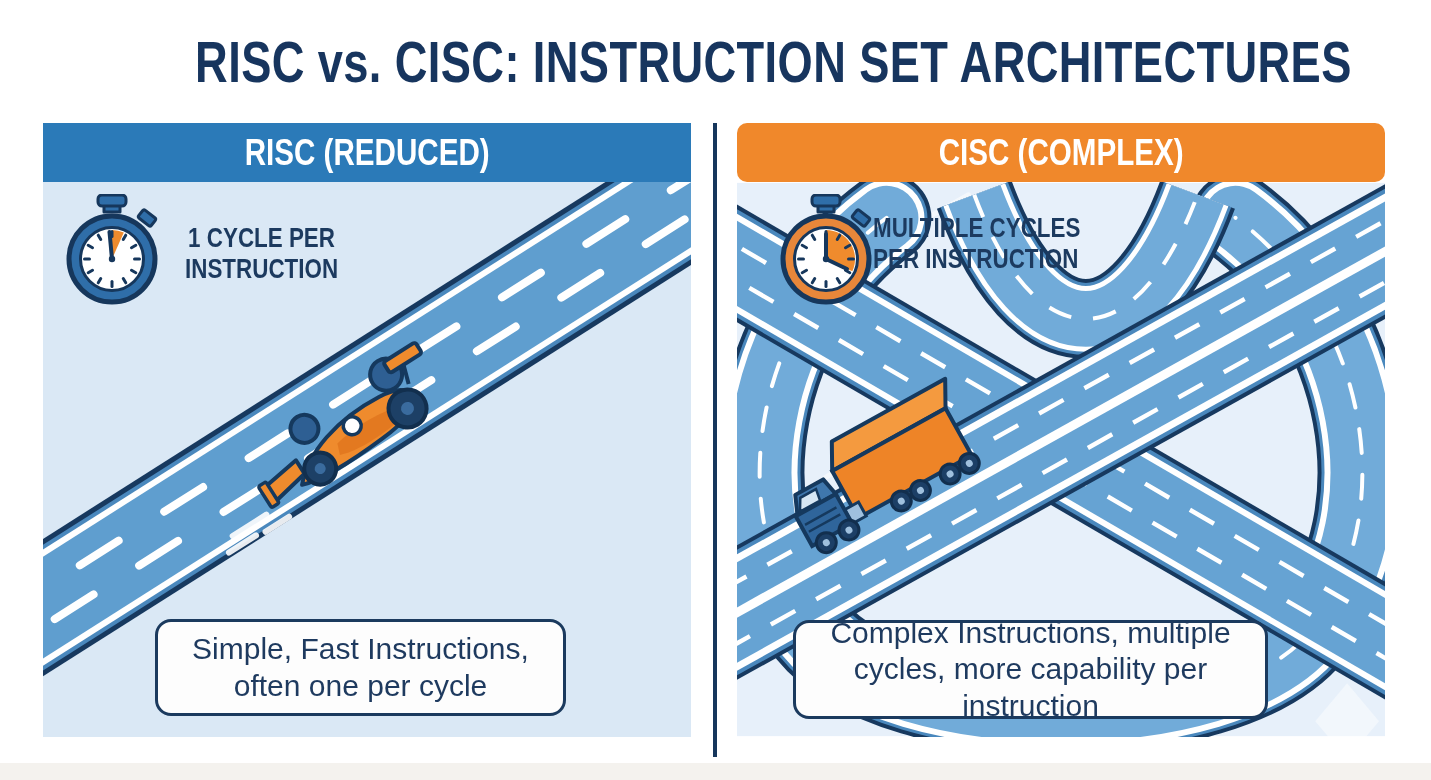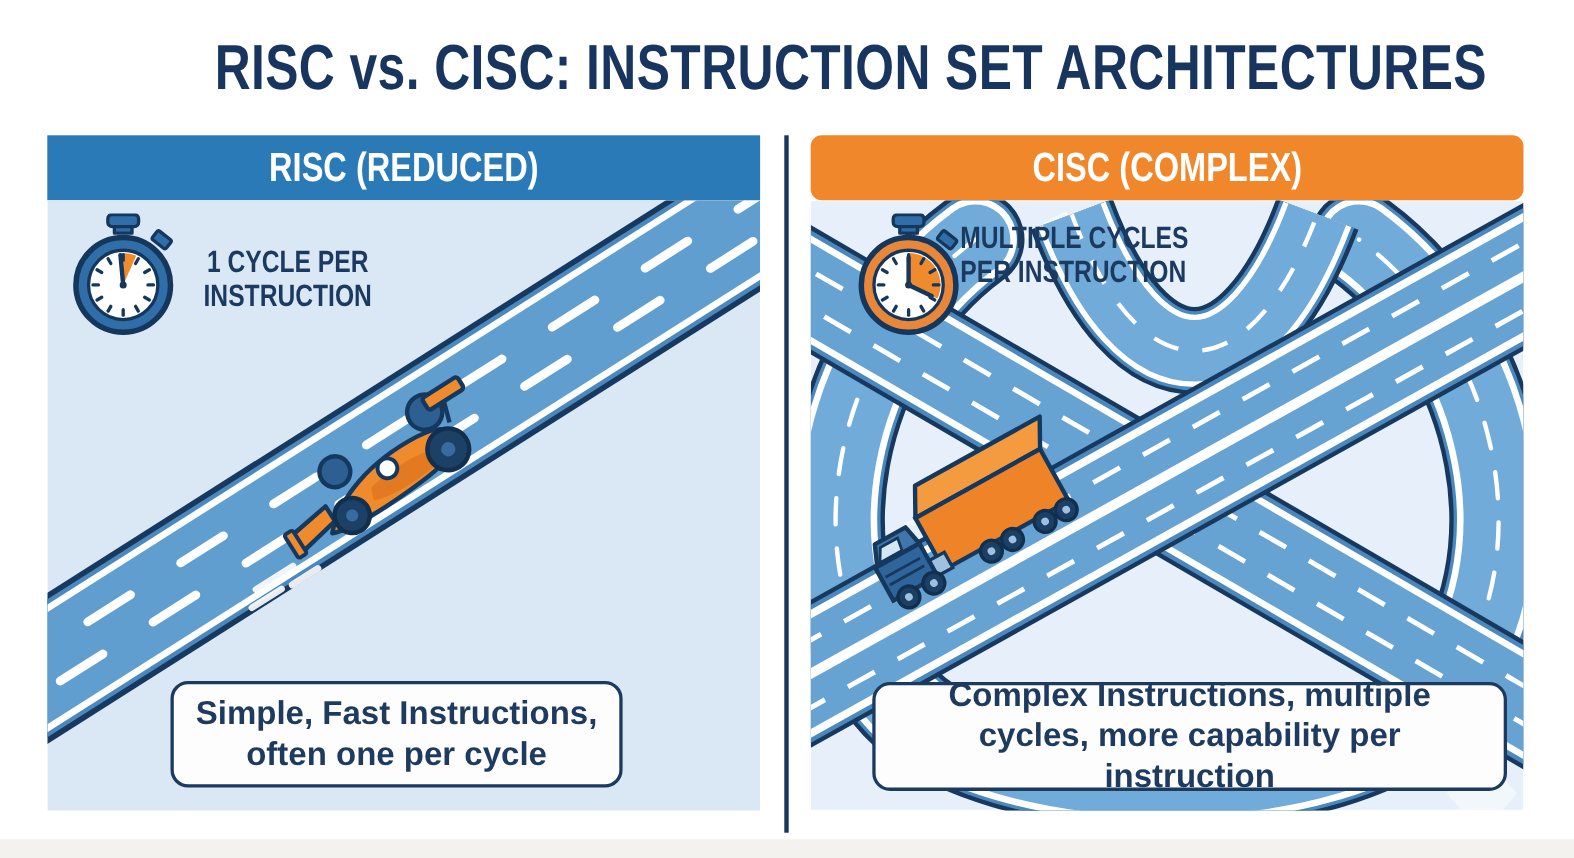--- a/index.html
+++ b/index.html
@@ -28,28 +28,28 @@
   .divider{left:713px;top:123px;width:4px;height:634px;background:#16365c;}
   .bottom-strip{left:0;top:763px;width:1431px;height:17px;background:#f4f2ee;}
 
   
   .watch{width:112px;height:112px;}
   .watch-left-pos{left:14px;top:12px;}
   .watch-right-pos{left:34px;top:12px;}
   .badge-text{font-weight:bold;color:#1c3a5f;font-size:28px;line-height:1.12;}
   .badge-line{display:block;transform:scaleX(.8);transform-origin:0 50%;white-space:nowrap;}
   .badge-left-pos{left:142px;top:40px;text-align:center;}
-  .badge-right-pos{left:136px;top:18px;}
+  .badge-right-pos{left:136px;top:30px;}
 
   
   .caption-box{background:#fdfdfd;border:3.5px solid #1b3a5e;border-radius:16px;
     display:flex;align-items:center;justify-content:center;text-align:center;
-    color:#1e3a5f;font-size:30px;line-height:1.22;padding:4px 18px;box-sizing:border-box;font-weight:bold;}
+    color:#1e3a5f;font-size:30px;line-height:1.22;padding:4px 18px;box-sizing:border-box;}
   .caption-left-pos{left:112px;top:437px;width:411px;height:97px;}
-  .caption-right-pos{left:56px;top:438px;width:577px;height:99px;}
+  .caption-right-pos{left:56px;top:438px;width:475px;height:99px;}
 </style>
 </head>
 <body>
 
 <div class="abs main-title">
   <span class="cond">RISC vs. CISC: INSTRUCTION SET ARCHITECTURES</span>
 </div>
 
 <div class="abs panel panel-left">
   <div class="abs panel-header hdr-blue">

